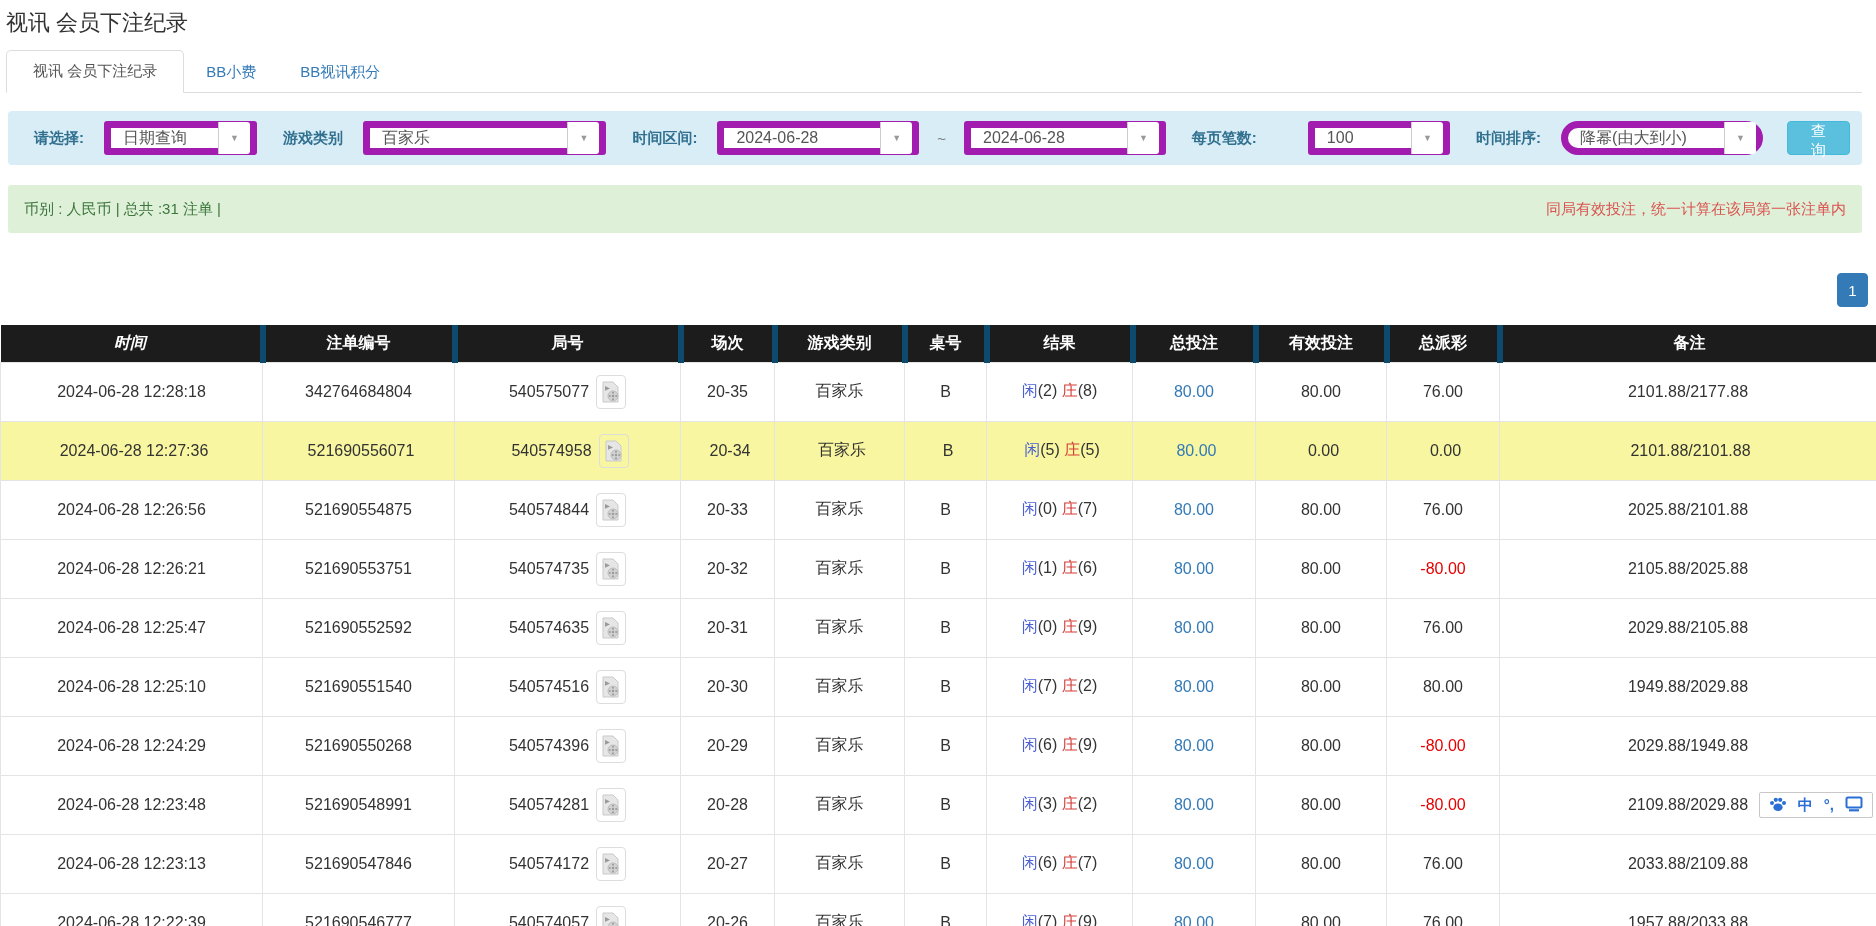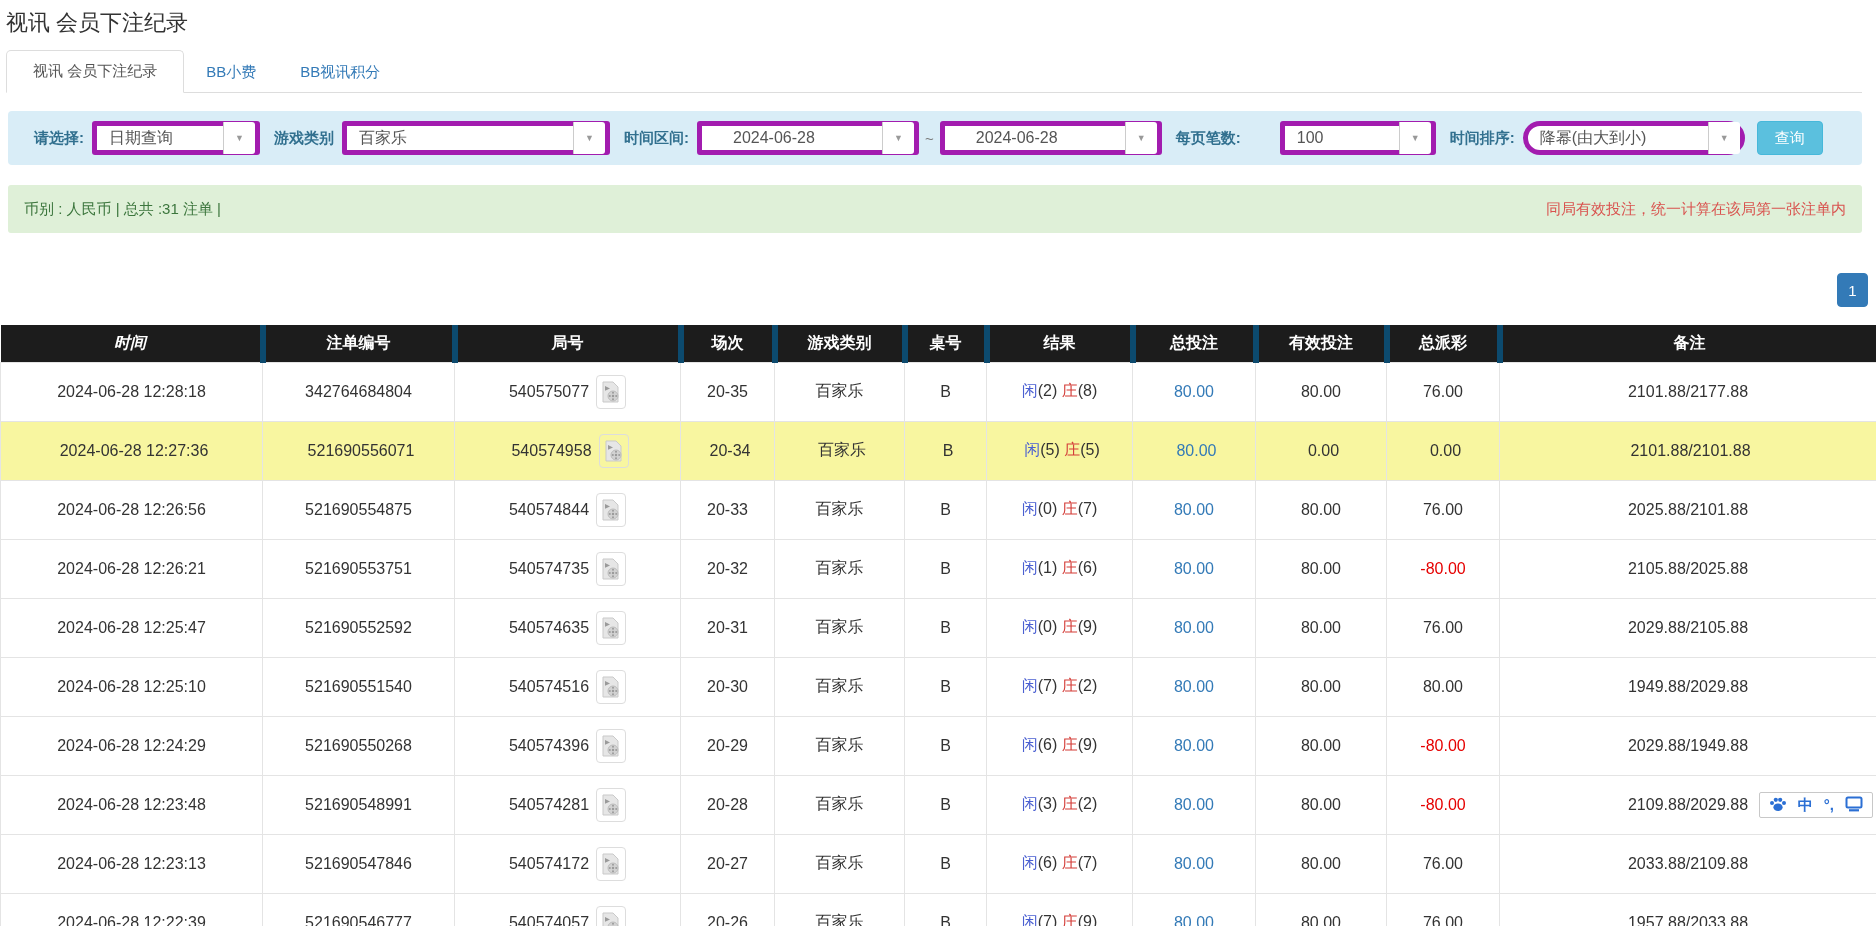--- a/index.html
+++ b/index.html
@@ -14,37 +14,37 @@
   .tabs { display:flex; align-items:flex-end; border-bottom:1px solid #ddd; margin:12px 14px 0 6px; }
   .tab { padding:11px 22px; font-size:15px; color:#337ab7; cursor:pointer; margin-bottom:-1px; }
   .tab.active {
     background:#fff; border:1px solid #ddd; border-bottom:1px solid #fff;
     border-radius:5px 5px 0 0; color:#555; padding:11px 26px;
   }
 
   
   .filter-bar {
     background:#d9edf7; margin:18px 14px 0 8px; border-radius:4px;
-    padding:10px 12px; display:flex; align-items:center;
+    padding:10px 12px; display:flex; align-items:center;gap:12px;
   }
   .filter-label { color:#31708f; font-weight:bold; font-size:15px; white-space:nowrap; margin:0 8px 0 14px; }
   .filter-label:first-child { margin-left:14px; }
   .select {
-    background:#fff; border:5px solid #a21caf; border-radius:3px; height:34px;
+    background:#fff; border:7px solid #a21caf; border-radius:3px; height:34px;
     display:flex; align-items:center; justify-content:space-between; cursor:pointer;
   }
   .select .val { padding:0 12px; font-size:16px; color:#555; white-space:nowrap; overflow:hidden; }
   .select .caret-box {
     width:32px; height:32px; border-left:1px solid #ccc; background:#fff;
     display:flex; align-items:center; justify-content:center; border-radius:0 3px 3px 0; flex:0 0 32px;
   }
   .caret { font-size:9px; color:#999; }
   .w-select1 { width:168px; }
   .w-game   { width:268px; }
-  .w-date   { width:222px;padding-left:19px; }
+  .w-date   { width:222px; }
   .w-size   { width:156px;margin-left:31px; }
   .w-sort   { width:222px;border-radius:17px; }
   .tilde { color:#777; font-size:15px; margin:0 6px; }
   .search-btn {
     background:#5bc0de; color:#fff; border:1px solid #46b8da; border-radius:4px;
     height:34px; padding:0 17px; font-size:15px; margin-left:12px; cursor:pointer;
   }
 
   
   .summary-bar {

